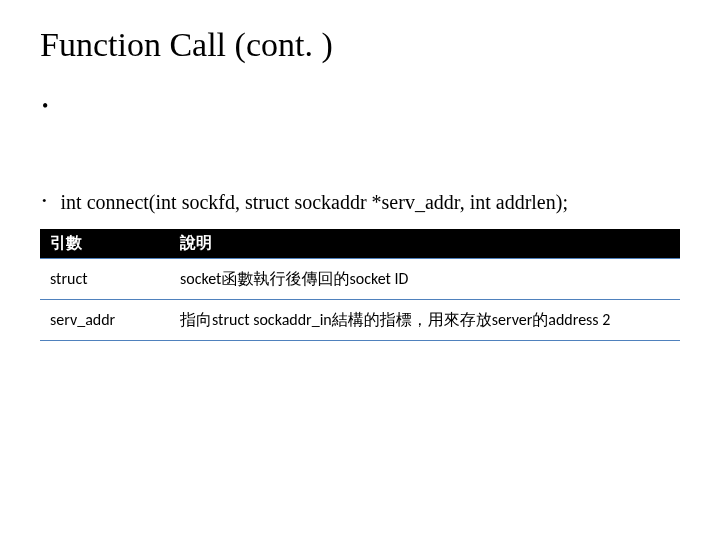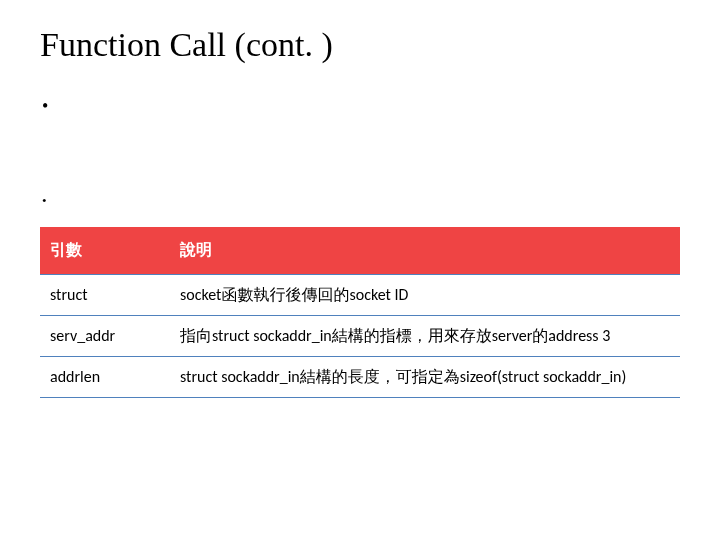--- a/index.html
+++ b/index.html
@@ -44,25 +44,25 @@
     .bullet-text {
       line-height: 1.3;
     }
     table {
       width: 100%;
       border-collapse: collapse;
       font-family: Calibri, Arial, sans-serif;
       font-size: 16px;
     }
     th {
-      background: #ef4444;
+      background: #000000;
       color: #fff;
       text-align: left;
       font-weight: bold;
-      padding: 13px 10px;
+      padding: 4px 10px;
       border: none;
     }
     th:first-child {
       width: 130px;
     }
     td {
       padding: 10px 10px;
       vertical-align: top;
       border-bottom: 1px solid #4f81bd;
       background: #fff;
@@ -76,34 +76,31 @@
 <body>
 
 <h1 class="title">Function Call (cont. )</h1>
 
 <div class="bullet-large">
   <span class="dot">•</span>
 </div>
 
 <div class="bullet-small">
   <span class="dot-small">•</span>
+  <span class="bullet-text">int connect(int sockfd, struct sockaddr *serv_addr, int addrlen);</span>
 </div>
 
 <table>
   <tbody>
       <tr>
     <th>引數</th>
     <th>說明</th>
   </tr>
   <tr>
     <td>struct</td>
     <td>socket函數執行後傳回的socket ID</td>
   </tr>
   <tr>
     <td>serv_addr</td>
-    <td>指向struct sockaddr_in結構的指標，用來存放server的address 3</td>
-  </tr>
-  <tr>
-    <td>addrlen</td>
-    <td>struct sockaddr_in結構的長度，可指定為sizeof(struct sockaddr_in)</td>
+    <td>指向struct sockaddr_in結構的指標，用來存放server的address 2</td>
   </tr>
 </tbody>
   </table>
 
 </body></html>

